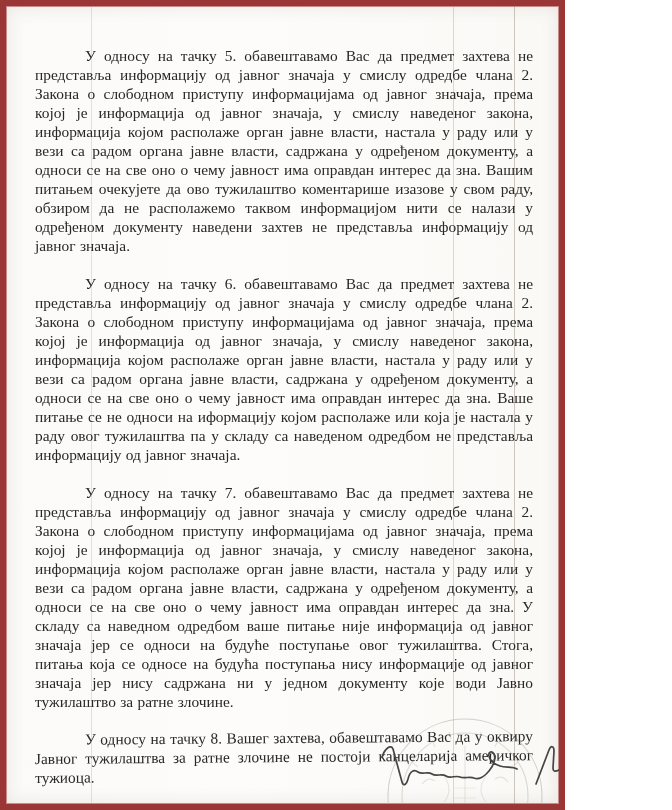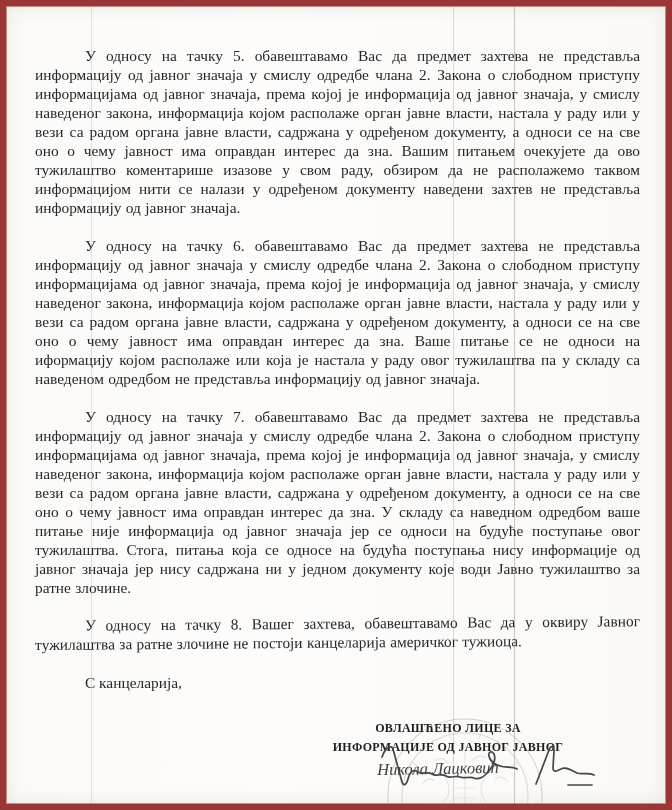--- a/index.html
+++ b/index.html
@@ -4,21 +4,21 @@
 <style>
   html, body { margin: 0; padding: 0; }
   body {
     width: 672px; height: 810px; overflow: hidden;
     background: #ffffff;
     font-family: "Liberation Serif", "DejaVu Serif", serif;
   }
   .frame {
     position: relative;
     box-sizing: border-box;
-    width: 672px; height: 810px;
+    width: 565px; height: 810px;
     border: 6px solid #9a3636;
     box-shadow:
       inset 0 0 0 1px #c98a8a,
       inset 0 0 18px rgba(130, 100, 80, 0.14);
     background: linear-gradient(90deg, #fbfaf8 0%, #fdfcfb 40%, #faf9f6 100%);
     overflow: hidden;
     color: #282828;
   }
   .crease {
     position: absolute; top: 0; bottom: 0; width: 1px;

